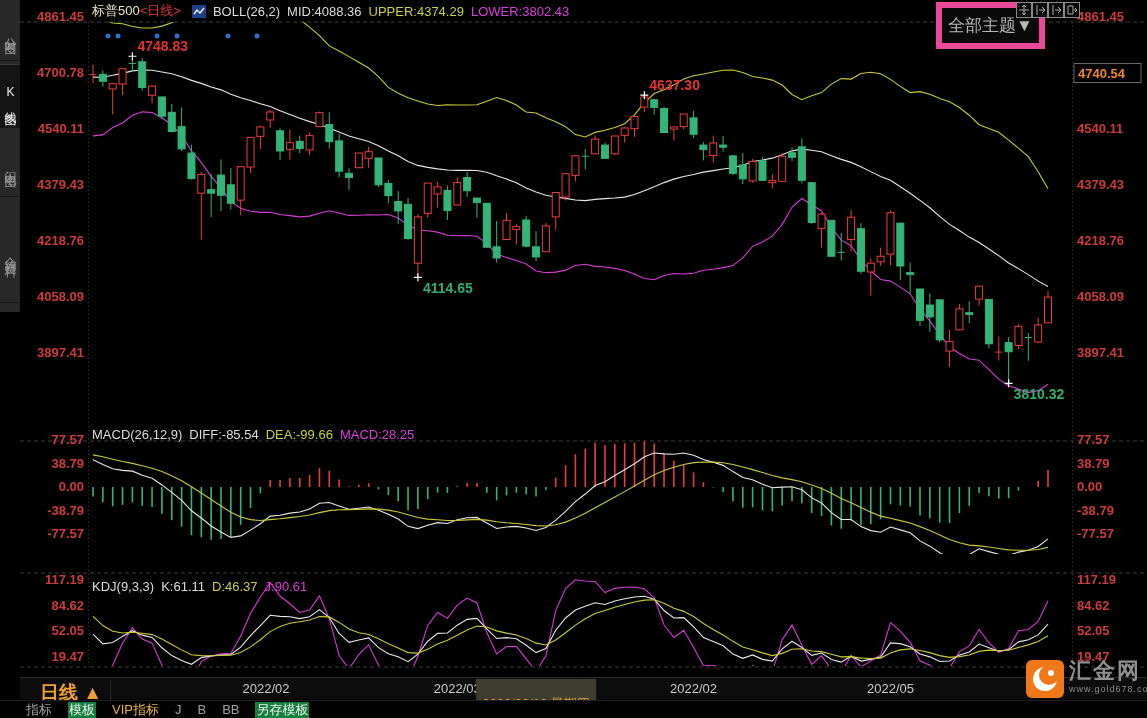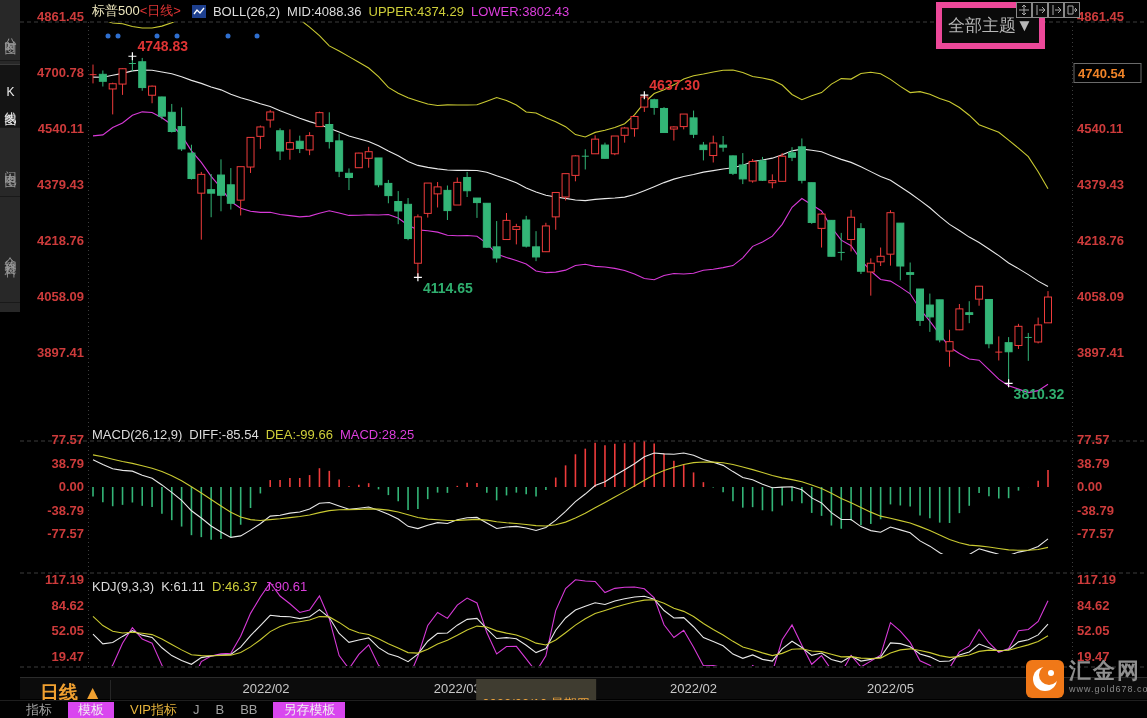--- a/index.html
+++ b/index.html
@@ -26,21 +26,21 @@
        border-top:1px solid #2c2c2c;}
   .plabel{position:absolute;left:12px;top:2px;font-size:19px;font-weight:bold;color:#f0a030;
        padding:0 8px;border-right:1px solid #262626;cursor:pointer;}
   .dlabel{position:absolute;top:3px;font-size:13px;color:#c9c9c9;transform:translateX(-50%);white-space:nowrap;}
   .dlabel.hl{background:#3f3c30;color:#f0a43c;padding:16px 6px;top:1px;line-height:18px;}
   
   .tabbar{position:absolute;left:0;top:700px;width:1147px;height:18px;background:#020202;
        border-top:1px solid #1f1f1f;display:flex;align-items:center;gap:16px;padding-left:26px;
        font-size:13px;box-sizing:border-box;}
   .tab{color:#a0a0a0;cursor:pointer;white-space:nowrap;}
-  .tab.box{background:#d946ef;color:#f0f0f0;padding:0 10px;line-height:16px;}
+  .tab.box{background:#15803d;color:#f0f0f0;padding:0 1px;line-height:16px;}
   .tab.vip{color:#e8b53c;}
   
   .logo{position:absolute;left:1026px;top:660px;display:flex;align-items:flex-start;gap:5px;z-index:6;}
   .logo-txt{display:flex;flex-direction:column;line-height:1;}
   .logo-name{font-size:22px;font-weight:bold;color:#8f8f8f;letter-spacing:2px;}
   .logo-url{font-size:9px;color:#8a8a8a;margin-top:3px;letter-spacing:1px;}
   svg text{font-family:"Liberation Sans",sans-serif;}
 </style>
 </head>
 <body>

